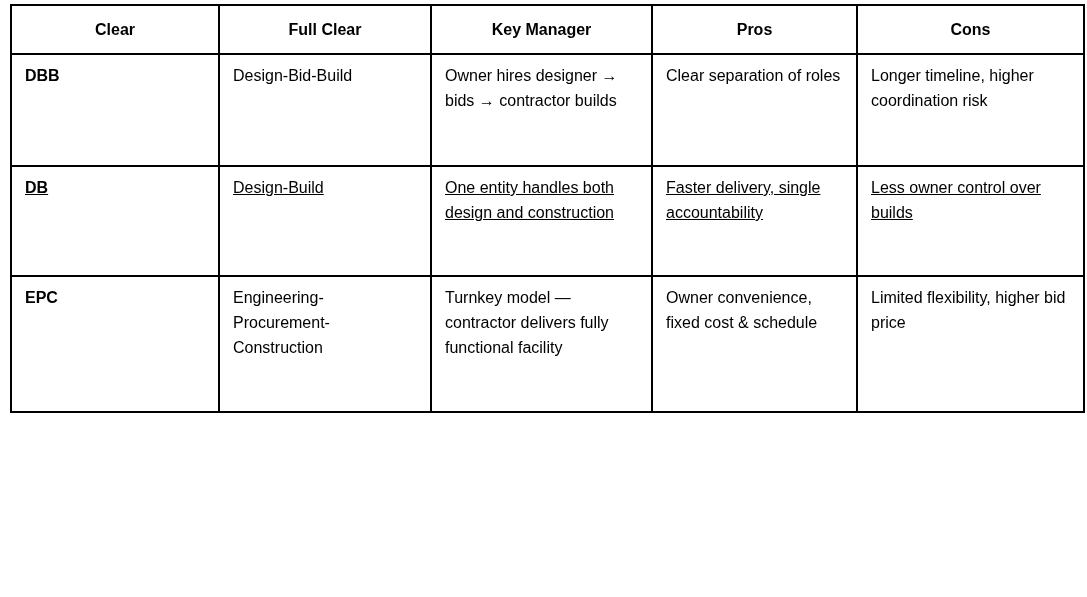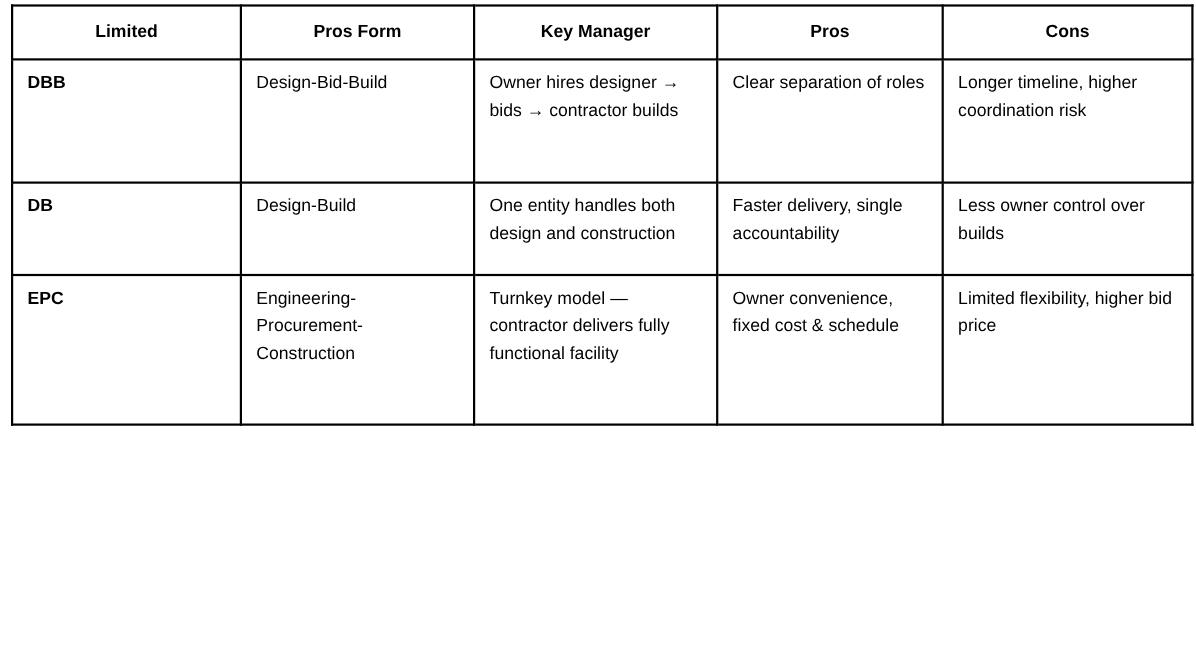--- a/index.html
+++ b/index.html
@@ -40,39 +40,39 @@
   .method-table td {
     vertical-align: top;
     text-align: left;
     padding: 8px 13px;
     line-height: 25px;
   }
   .method-table td.method-cell {
     font-weight: bold;
   }
   tr.row-0 { height: 112px; margin-left: 17px; }
-  tr.row-1 { height: 84px; }
+  tr.row-1 { height: 110px; text-decoration: underline; }
   tr.row-2 { height: 177px; }
   tr.row-3 { height: 136px; }
 </style>
 </head>
 <body>
 
 <table class="method-table">
   <colgroup>
     <col style="width:208px">
     <col style="width:212px">
     <col style="width:221px">
     <col style="width:205px">
     <col style="width:227px">
   </colgroup>
   <thead>
     <tr class="header-row">
-      <th>Limited</th>
-      <th>Pros Form</th>
+      <th>Clear</th>
+      <th>Full Clear</th>
       <th>Key Manager</th>
       <th>Pros</th>
       <th>Cons</th>
     </tr>
   </thead>
   <tbody>
     <tr class="row-0">
       <td class="method-cell">DBB</td>
       <td>Design-Bid-Build</td>
       <td>Owner hires designer → bids → contractor builds</td>

